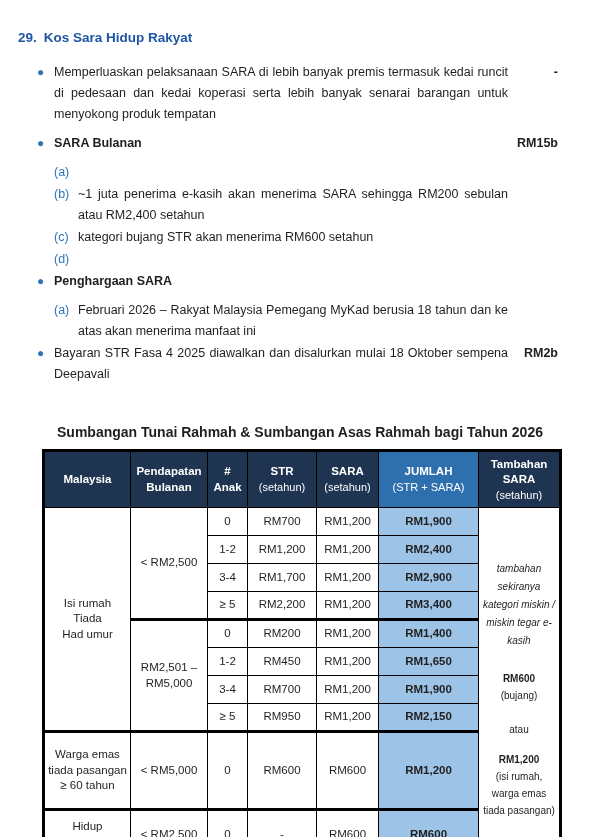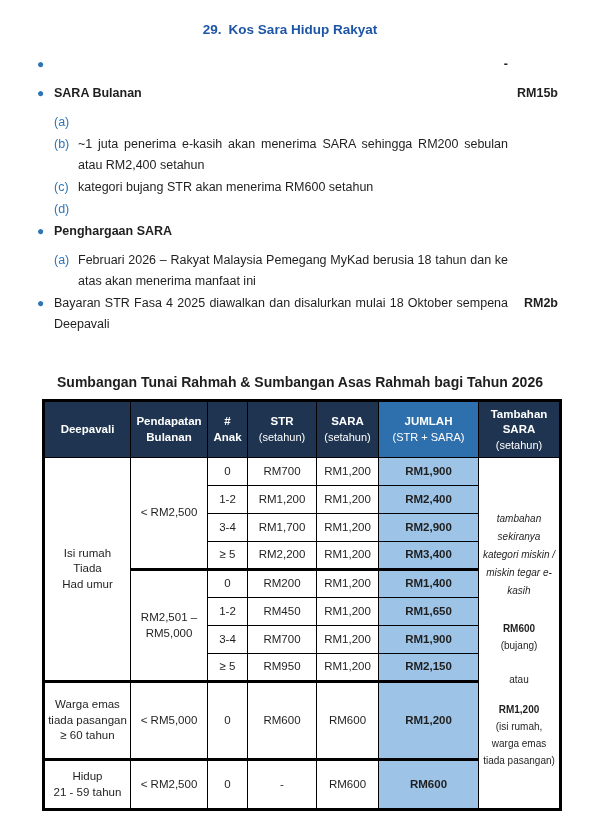--- a/index.html
+++ b/index.html
@@ -3,21 +3,21 @@
 <meta charset="utf-8">
 <style>
   html,body{margin:0;padding:0;background:#ffffff;}
   .page{
     width:600px;height:837px;background:#ffffff;overflow:hidden;
     font-family:"Liberation Sans","DejaVu Sans",sans-serif;
     color:#1f1f1f;position:relative;box-sizing:border-box;
     padding:14px 38px 0 18px;
   }
   
-  .heading{display:flex;gap:7px;font-size:13.5px;font-weight:bold;color:#1e56a5;margin:8px 0 17px 0;justify-content:center;}
+  .heading{display:flex;gap:7px;font-size:13.5px;font-weight:bold;color:#1e56a5;margin:16px 0 17px 0;}
   
   .b-row{display:grid;grid-template-columns:20px 454px 50px;margin:0 0 8px 16px;}
   .dot{color:#2e75b6;font-size:12px;line-height:21px;padding-left:3px;}
   .btext{font-size:12.5px;line-height:21px;text-align:justify;}
   .btitle{font-size:12.5px;line-height:21px;font-weight:bold;}
   .ann{font-size:12.5px;line-height:21px;font-weight:bold;text-align:right;white-space:nowrap;}
   .sub{display:grid;grid-template-columns:24px 430px;margin:0 0 1px 36px;}
   .marker{color:#2e75b6;font-size:12.5px;line-height:21px;}
   .subtext{font-size:12.5px;line-height:21px;text-align:justify;}
   
@@ -51,20 +51,21 @@
 
 <div class="page">
 
   <div class="heading">
     <span>29.</span>
     <span>Kos Sara Hidup Rakyat</span>
   </div>
 
   <div class="b-row">
     <span class="dot">●</span>
+    <div class="btext">Memperluaskan pelaksanaan SARA di lebih banyak premis termasuk kedai runcit di pedesaan dan kedai koperasi serta lebih banyak senarai barangan untuk menyokong produk tempatan</div>
     <div class="ann">-</div>
   </div>
 
   <div class="b-row">
     <span class="dot">●</span>
     <div class="btitle">SARA Bulanan</div>
     <div class="ann">RM15b</div>
   </div>
   <div class="sub">
     <span class="marker">(a)</span>
@@ -104,21 +105,21 @@
       <col style="width:87px">
         <col style="width:77px">
         <col style="width:40px">
       <col style="width:69px">
         <col style="width:62px">
         <col style="width:100px">
         <col style="width:82px">
     </colgroup>
     <thead>
       <tr>
-        <th>Deepavali</th>
+        <th>Malaysia</th>
         <th>Pendapatan Bulanan</th>
         <th># Anak</th>
         <th>
           <span>STR</span>
           <span class="sub-h">(setahun)</span>
         </th>
         <th>
           <span>SARA</span>
           <span class="sub-h">(setahun)</span>
         </th>

